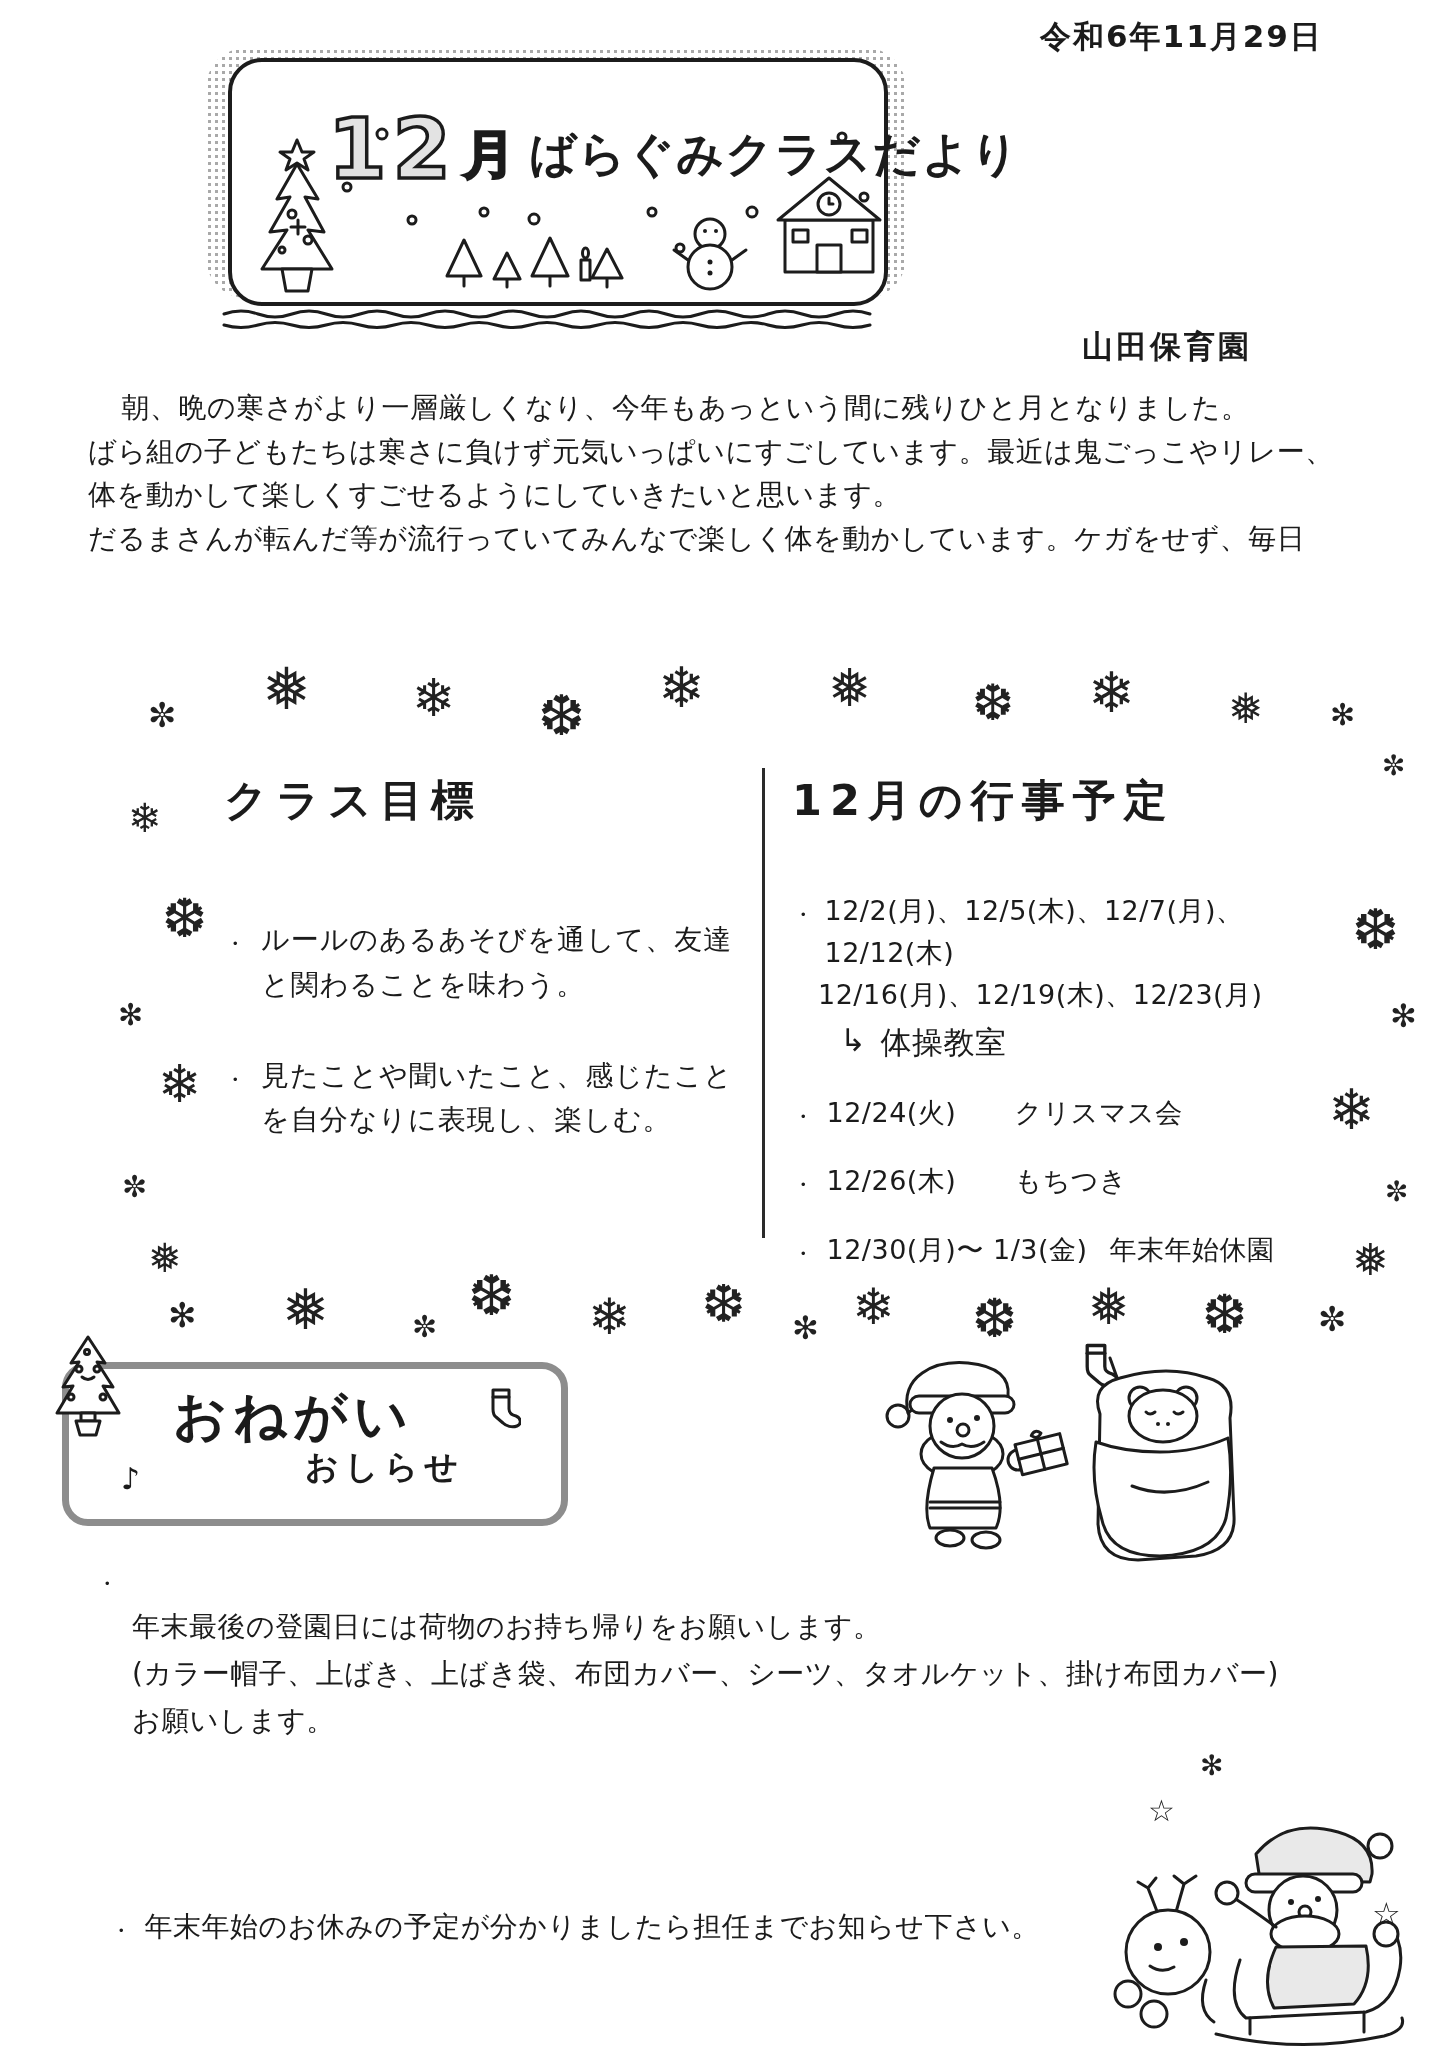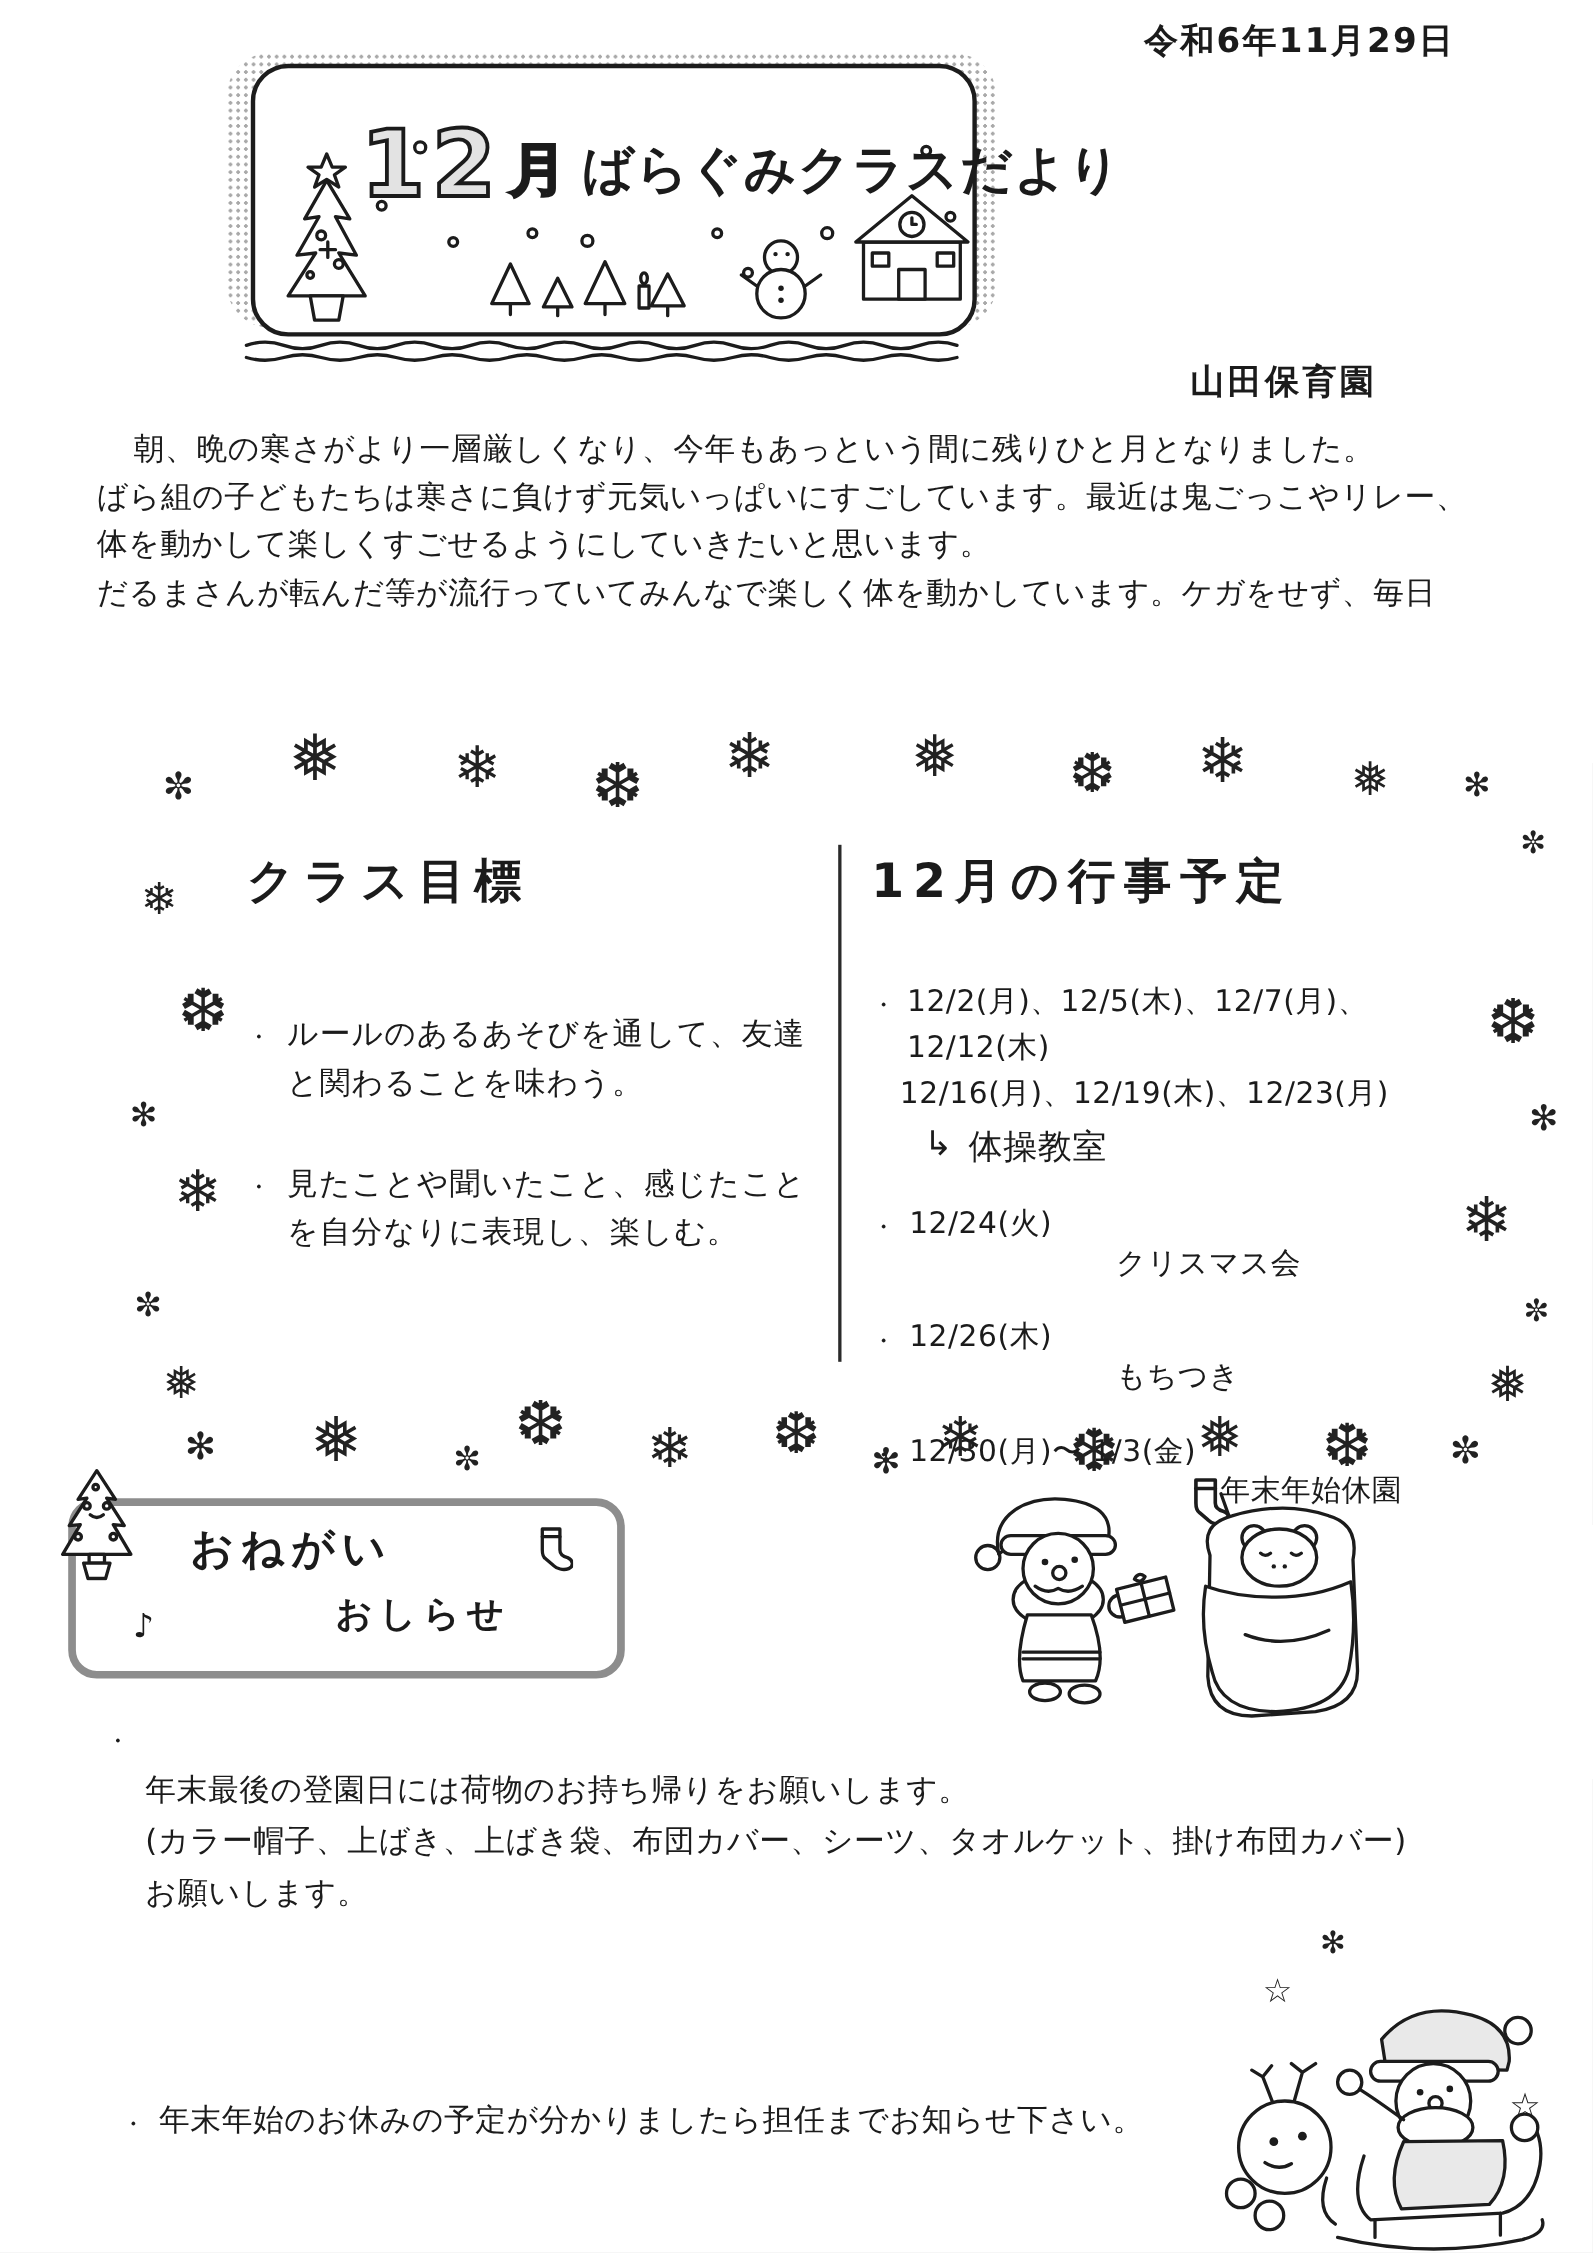--- a/index.html
+++ b/index.html
@@ -54,30 +54,30 @@
   .goal-item{display:flex;gap:14px;font-size:28px;line-height:1.6;margin-bottom:46px;letter-spacing:1px;}
   .bullet{flex:0 0 auto;font-size:22px;padding-top:8px;}
 
   .schedule{position:absolute;left:792px;top:772px;width:560px;}
   .sched-body{margin-top:60px;font-size:27px;letter-spacing:0.5px;}
   .sched-row{display:flex;gap:10px;line-height:1.55;}
   .sched-indent1{margin-left:26px;line-height:1.55;}
   .sched-arrow-row{margin-left:48px;margin-top:6px;font-size:31px;display:flex;gap:14px;}
   .event-row{display:flex;gap:12px;margin-top:30px;line-height:1.4;}
   .event-date{min-width:150px;}
-  .event-name{margin-left:26px;margin-top:36px;}
+  .event-name{margin-left:26px;}
   .event-row.wide .event-name{margin-left:10px;}
 
   
   .notice-banner{
     position:absolute;left:62px;top:1362px;width:492px;height:150px;
     border:7px solid #8d8d8d;border-radius:26px;background:#fff;
     box-shadow:inset 0 0 0 4px #ffffff;
   }
-  .notice-title1{position:absolute;left:104px;top:12px;font-size:39px;font-weight:800;letter-spacing:6px;}
+  .notice-title1{position:absolute;left:104px;top:12px;font-size:53px;font-weight:800;letter-spacing:6px;}
   .notice-title2{position:absolute;left:236px;top:76px;font-size:33px;font-weight:800;letter-spacing:6px;}
   .notice-note{position:absolute;left:52px;top:92px;font-size:30px;}
   .notice-sock{position:absolute;right:40px;top:16px;}
   .notice-tree{position:absolute;left:-26px;top:-44px;}
 
   .notice-body{position:absolute;left:96px;top:1558px;width:1290px;font-size:28px;line-height:1.68;letter-spacing:0.5px;}
   .notice-line{display:flex;gap:12px;}
   .notice-cont{margin-left:36px;}
   .notice-footer{position:absolute;left:110px;top:1908px;font-size:28px;letter-spacing:0.5px;display:flex;gap:12px;}
 

